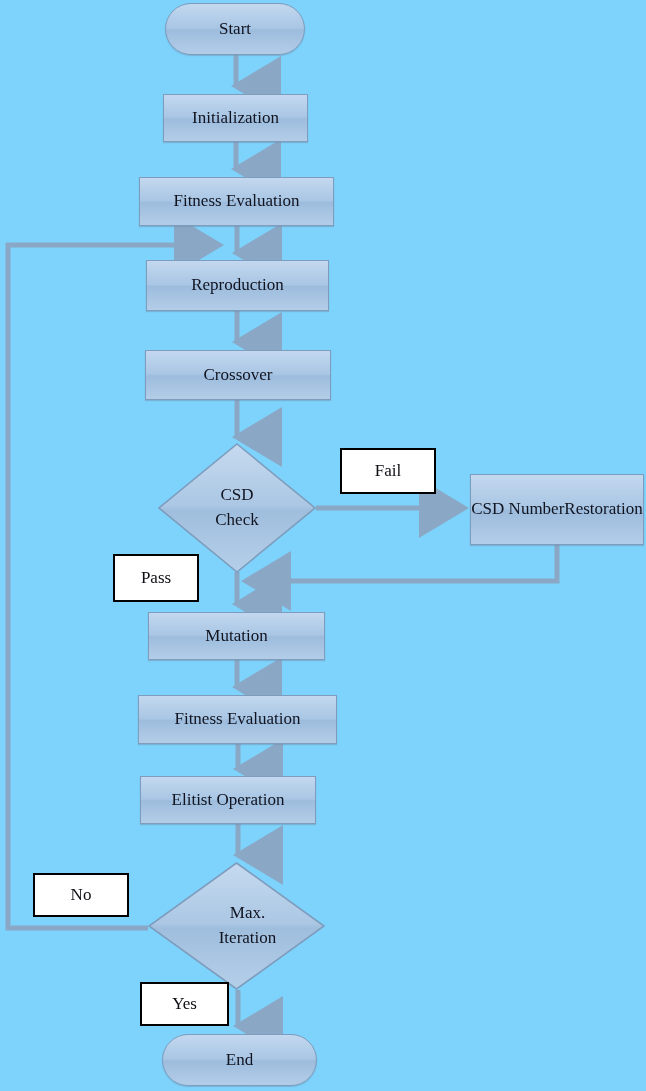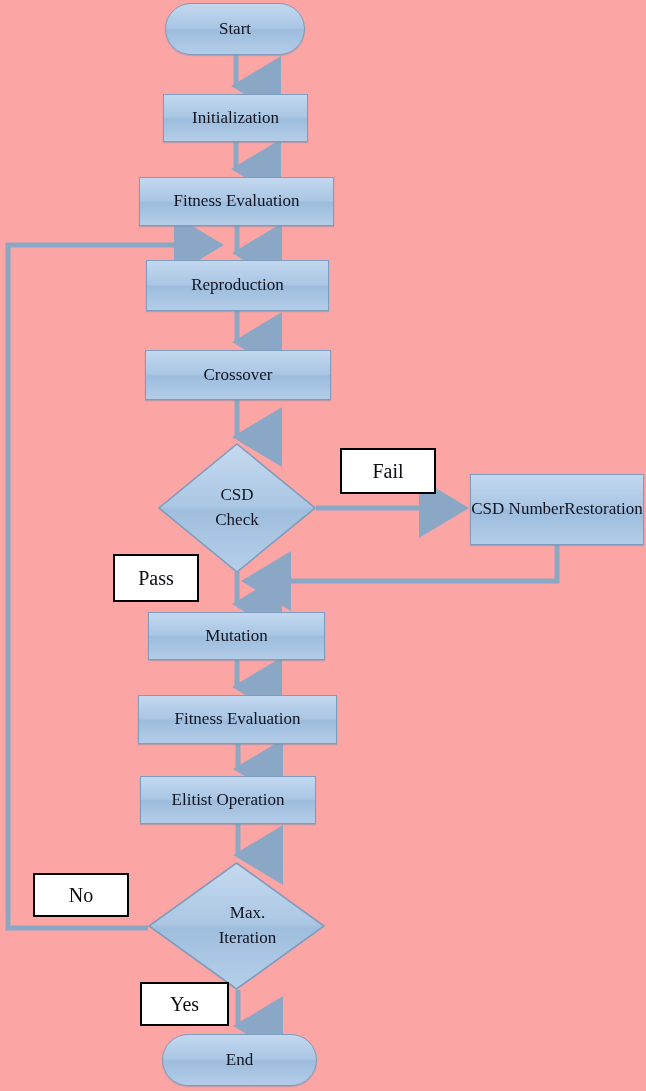--- a/index.html
+++ b/index.html
@@ -8,21 +8,21 @@
     padding: 0;
     background: #ffffff;
   }
   body {
     font-family: "Liberation Serif", "DejaVu Serif", serif;
   }
   #diagram {
     position: relative;
     width: 646px;
     height: 1091px;
-    background: #fca5a5;
+    background: #7dd3fc;
     overflow: hidden;
   }
   #edge-layer {
     position: absolute;
     left: 0;
     top: 0;
     width: 646px;
     height: 1091px;
   }
   .node {
@@ -68,21 +68,21 @@
   }
   .label-box {
     position: absolute;
     box-sizing: border-box;
     background: #ffffff;
     border: 2px solid #000000;
     display: flex;
     align-items: center;
     justify-content: center;
     color: #0d0d14;
-    font-size: 20px;
+    font-size: 17px;
     z-index: 4;
   }
   .nl { display: block; }
 </style>
 </head>
 <body>
 
 <div id="diagram">
 
   <svg id="edge-layer" viewBox="0 0 646 1091" width="646" height="1091">

